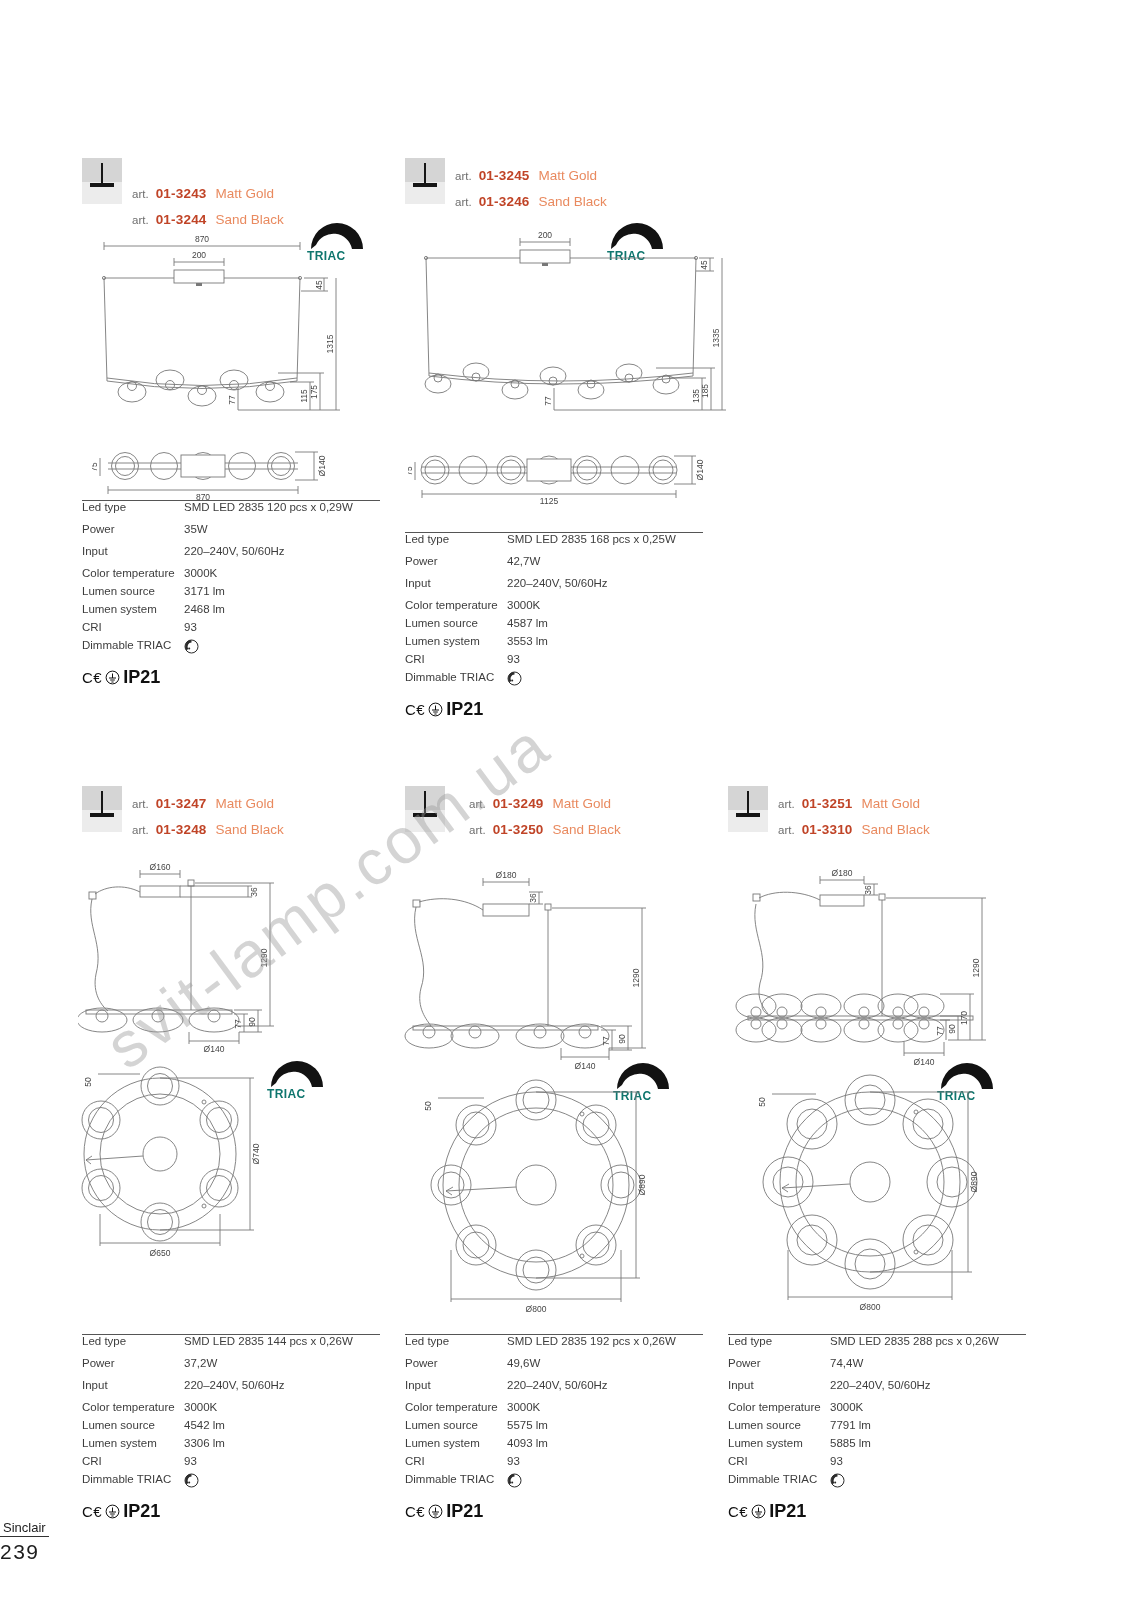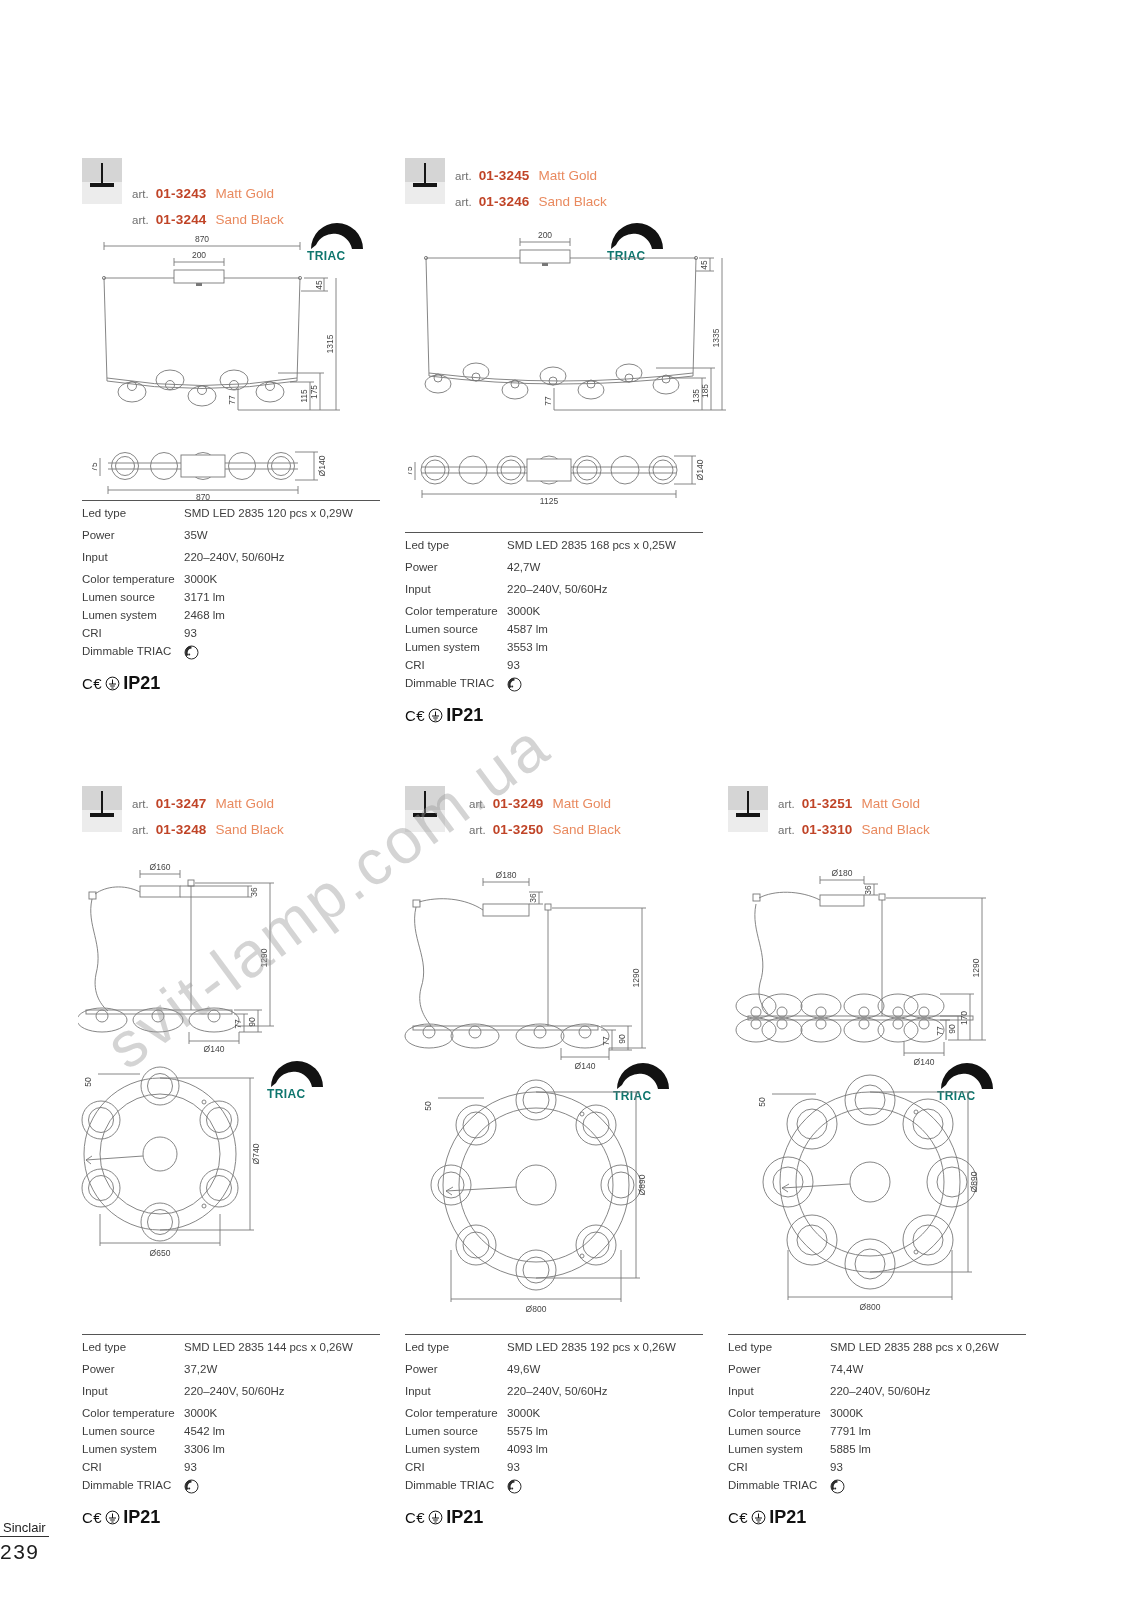--- a/index.html
+++ b/index.html
@@ -16,21 +16,21 @@
   svg.draw{position:absolute}
   svg.draw line,svg.draw path,svg.draw rect,svg.draw circle,svg.draw ellipse{stroke:#787878;stroke-width:.9;fill:none}
   svg.draw .fw{fill:#fff}
   svg.draw .fd{fill:#787878;stroke:none}
   svg.draw text{font-size:8.5px;fill:#454545;stroke:none}
   
   .triac{position:absolute;width:62px;height:47px}
   .triac svg{position:absolute;right:0;top:0}
   .tl{position:absolute;left:1px;bottom:0;font-weight:700;font-size:12px;color:#0f766e;letter-spacing:.4px}
   
-  .spec{position:absolute;width:298px;border-top:1px solid #555;padding-top:6px;font-size:11.5px}
+  .spec{position:absolute;width:298px;border-top:1px solid #555;font-size:11.5px}
   .srow{display:flex;line-height:13px;margin-bottom:5px}
   .srow.g{margin-bottom:9px}
   .sl{width:102px;flex:none}
   .sv{flex:1}
   .certs{margin-top:10px;display:flex;align-items:center;color:#101010}
   .ce{font-size:15px;letter-spacing:.5px}
   .ip{font-weight:700;font-size:18px;margin-left:2px}
   .earth{margin:0 1px 0 3px}
   
   .footer{position:absolute;left:0;right:0;top:1518px;text-align:left}

